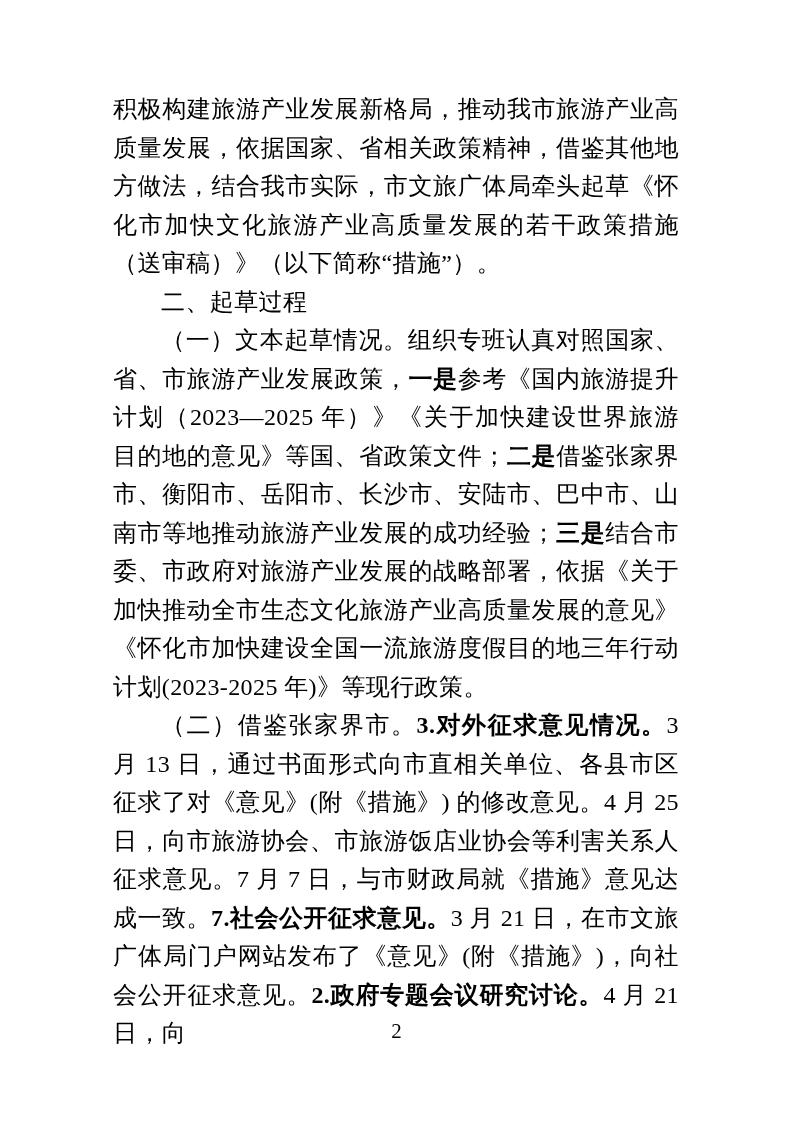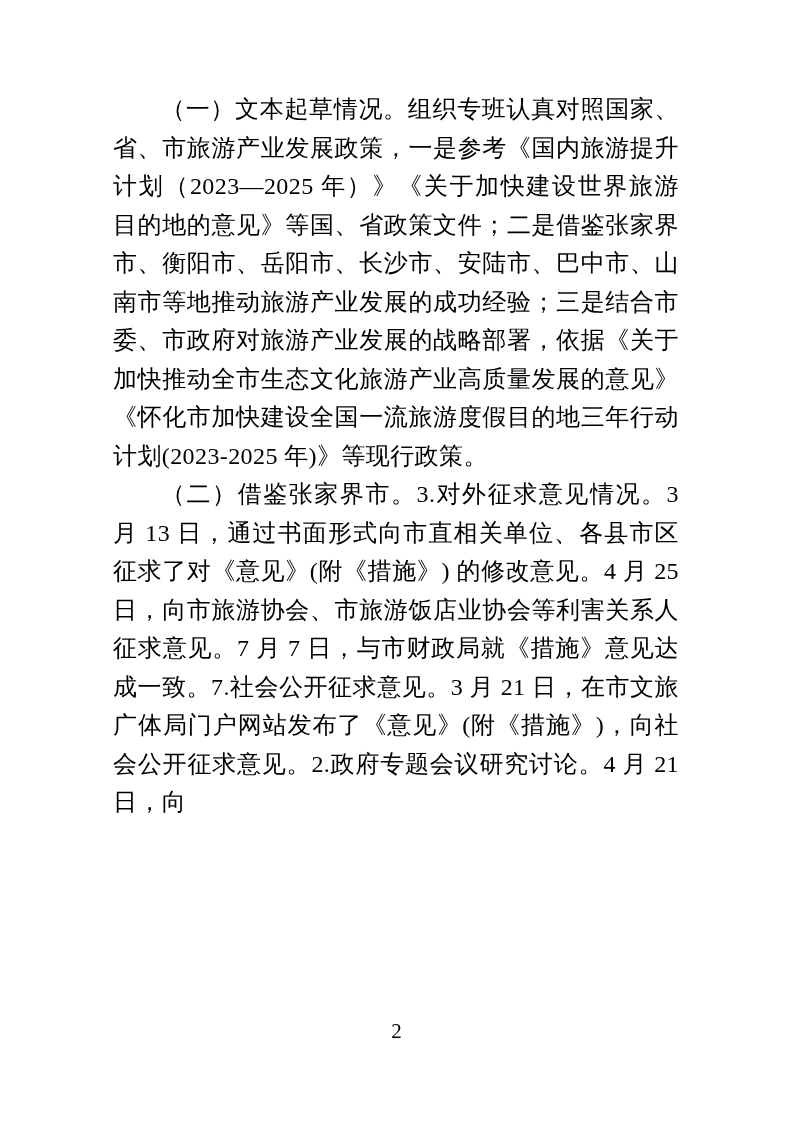--- a/index.html
+++ b/index.html
@@ -29,36 +29,38 @@
     word-break: break-all;
   }
   p.para {
     margin: 0;
     padding: 0;
   }
   p.para.indent {
     text-indent: 2em;
   }
   .run-bold {
-    font-weight: 400;
+    font-weight: 700;
   }
   .page-number {
     position: absolute;
     left: 0;
     right: 0;
     top: 1018px;
     text-align: center;
     font-size: 21px;
     line-height: 26px;
     font-family: "Liberation Serif", "DejaVu Serif", serif;
     color: #000000;
   }
 </style>
 </head>
 <body>
 
 <div class="page">
   <div class="doc-body">
+      <p class="para"><span>积极构建旅游产业发展新格局，推动我市旅游产业高质量发展，依据国家、省相关政策精神，借鉴其他地方做法，结合我市实际，市文旅广体局牵头起草《怀化市加快文化旅游产业高质量发展的若干政策措施（送审稿）》（以下简称“措施”）。</span></p>
+      <p class="para indent"><span>二、起草过程</span></p>
       <p class="para indent"><span>（一）文本起草情况。组织专班认真对照国家、省、市旅游产业发展政策，</span><span class="run-bold">一是</span><span>参考《国内旅游提升计划（2023—2025 年）》《关于加快建设世界旅游目的地的意见》等国、省政策文件；</span><span class="run-bold">二是</span><span>借鉴张家界市、衡阳市、岳阳市、长沙市、安陆市、巴中市、山南市等地推动旅游产业发展的成功经验；</span><span class="run-bold">三是</span><span>结合市委、市政府对旅游产业发展的战略部署，依据《关于加快推动全市生态文化旅游产业高质量发展的意见》《怀化市加快建设全国一流旅游度假目的地三年行动计划(2023-2025 年)》等现行政策。</span></p>
       <p class="para indent"><span>（二）借鉴张家界市。</span><span class="run-bold">3.对外征求意见情况。</span><span>3 月 13 日，通过书面形式向市直相关单位、各县市区征求了对《意见》(附《措施》) 的修改意见。4 月 25 日，向市旅游协会、市旅游饭店业协会等利害关系人征求意见。7 月 7 日，与市财政局就《措施》意见达成一致。</span><span class="run-bold">7.社会公开征求意见。</span><span>3 月 21 日，在市文旅广体局门户网站发布了《意见》(附《措施》)，向社会公开征求意见。</span><span class="run-bold">2.政府专题会议研究讨论。</span><span>4 月 21 日，向</span></p>
     </div>
   <div class="page-number">2</div>
 </div>
 
 </body></html>

